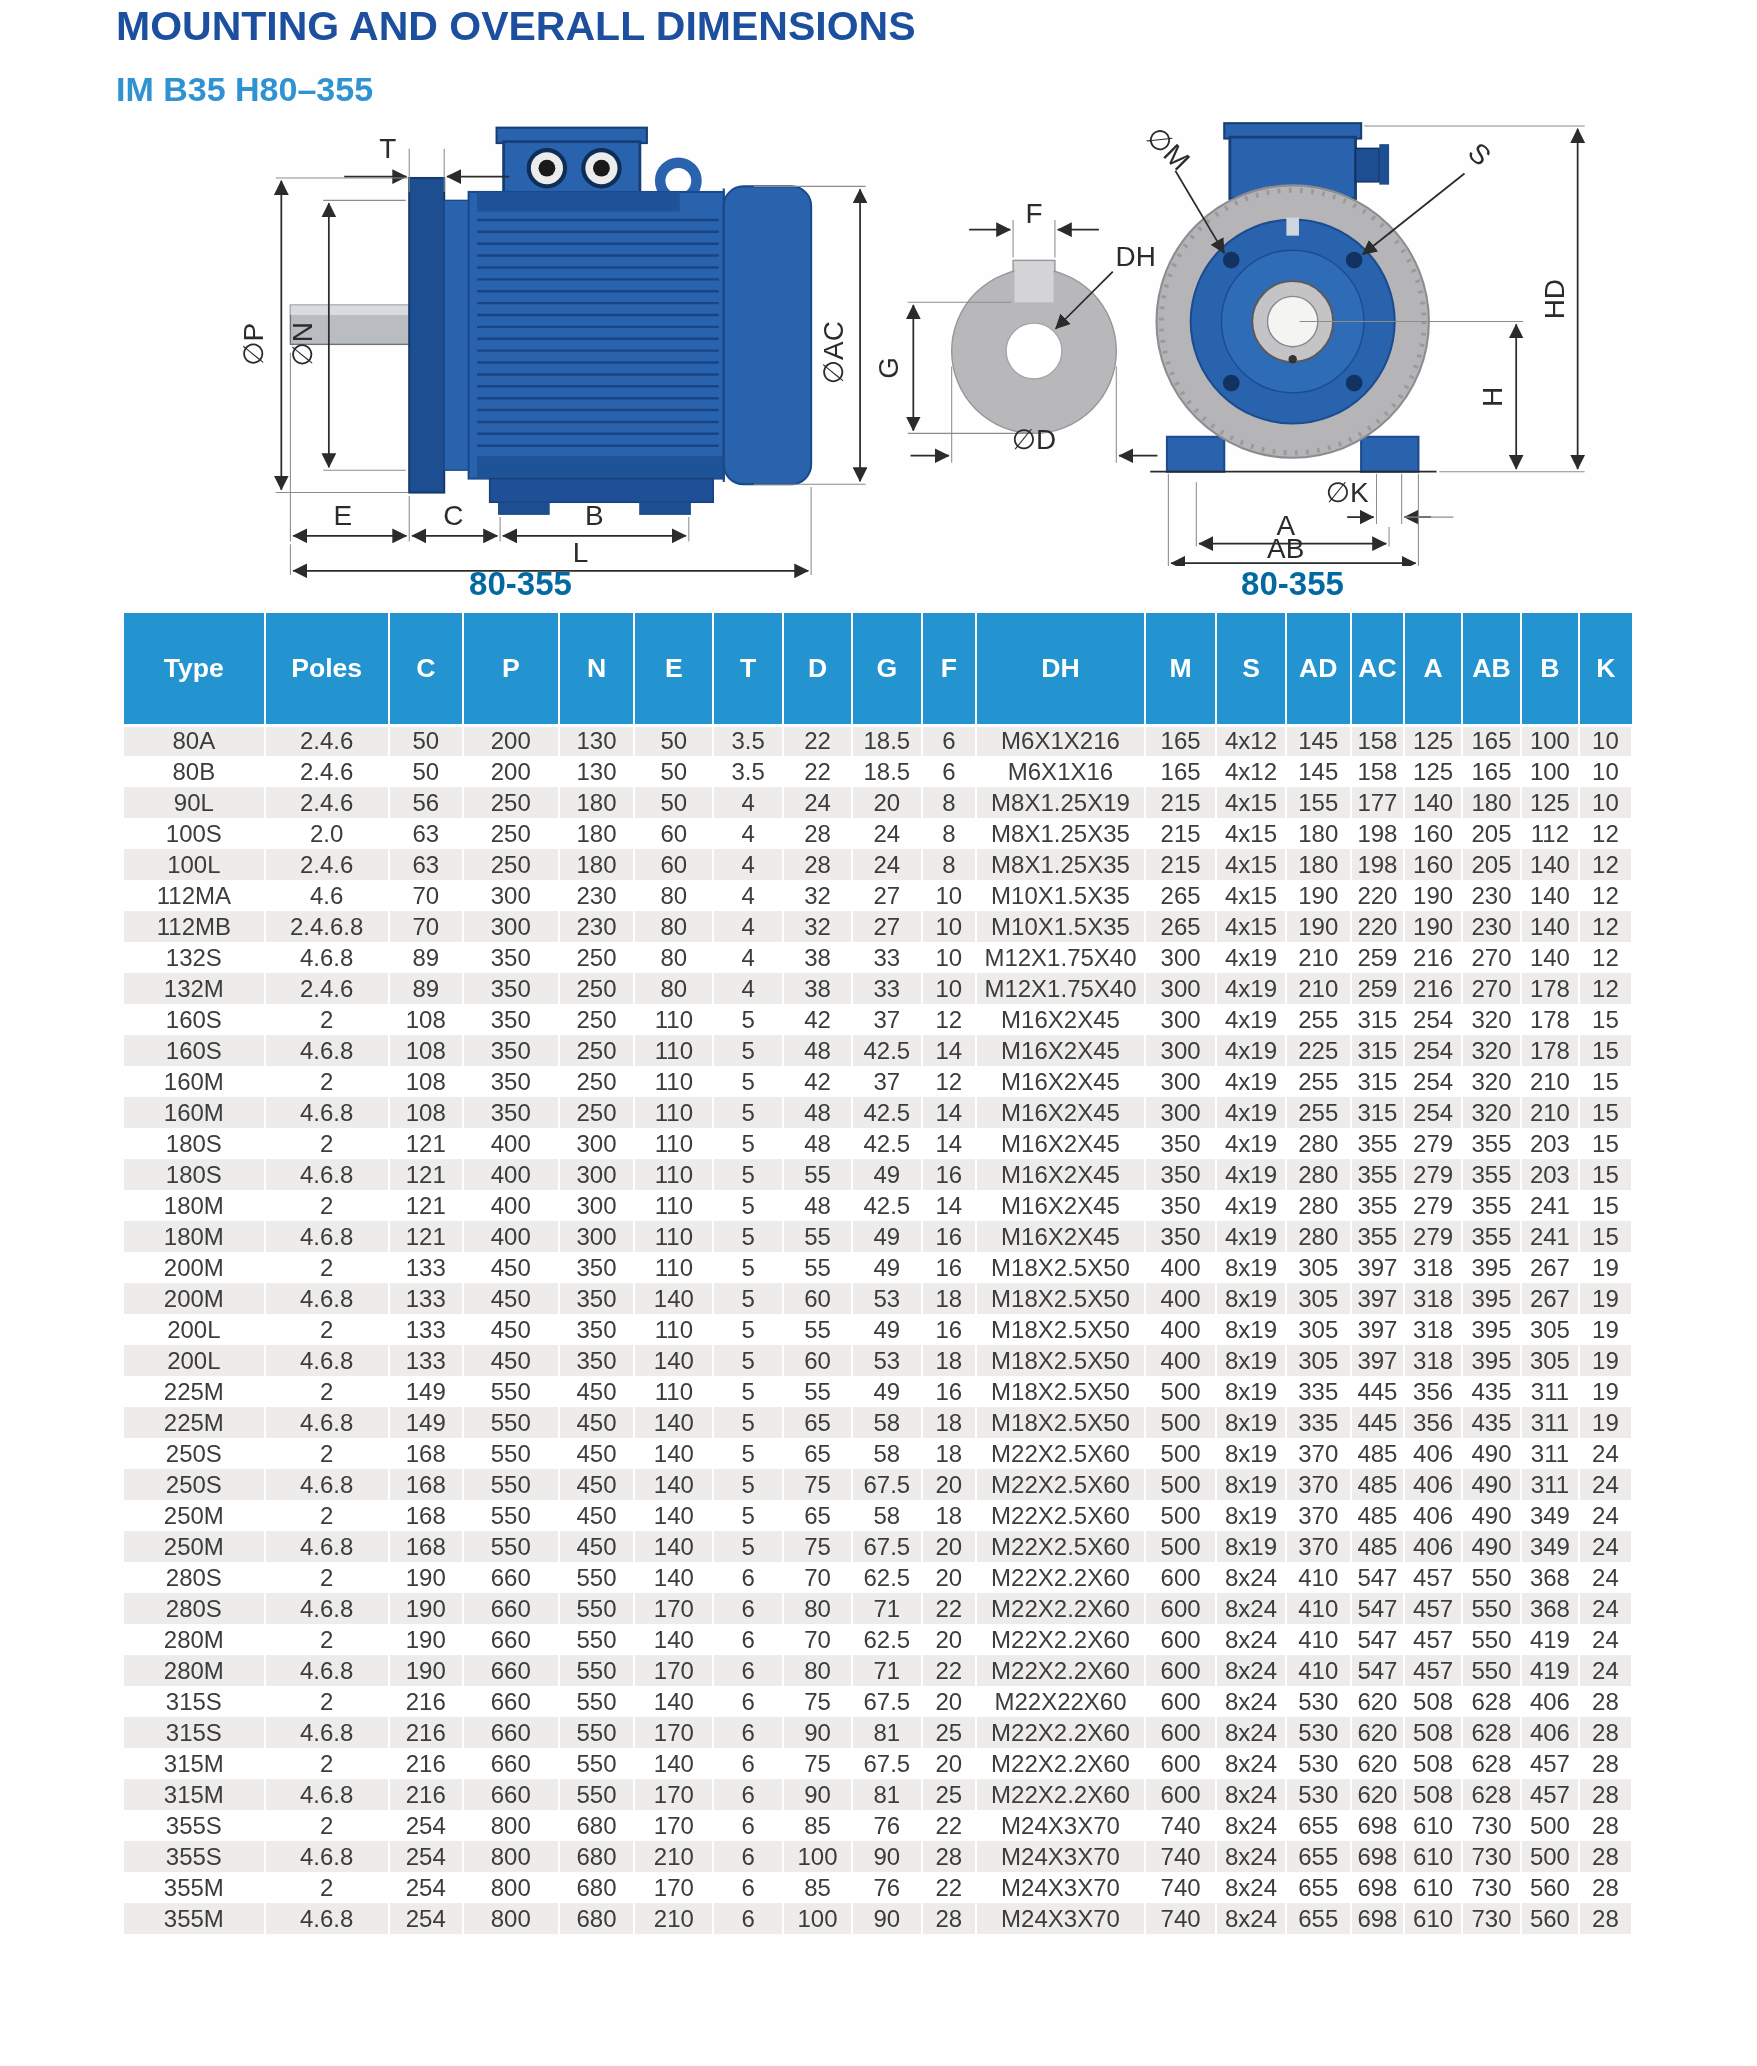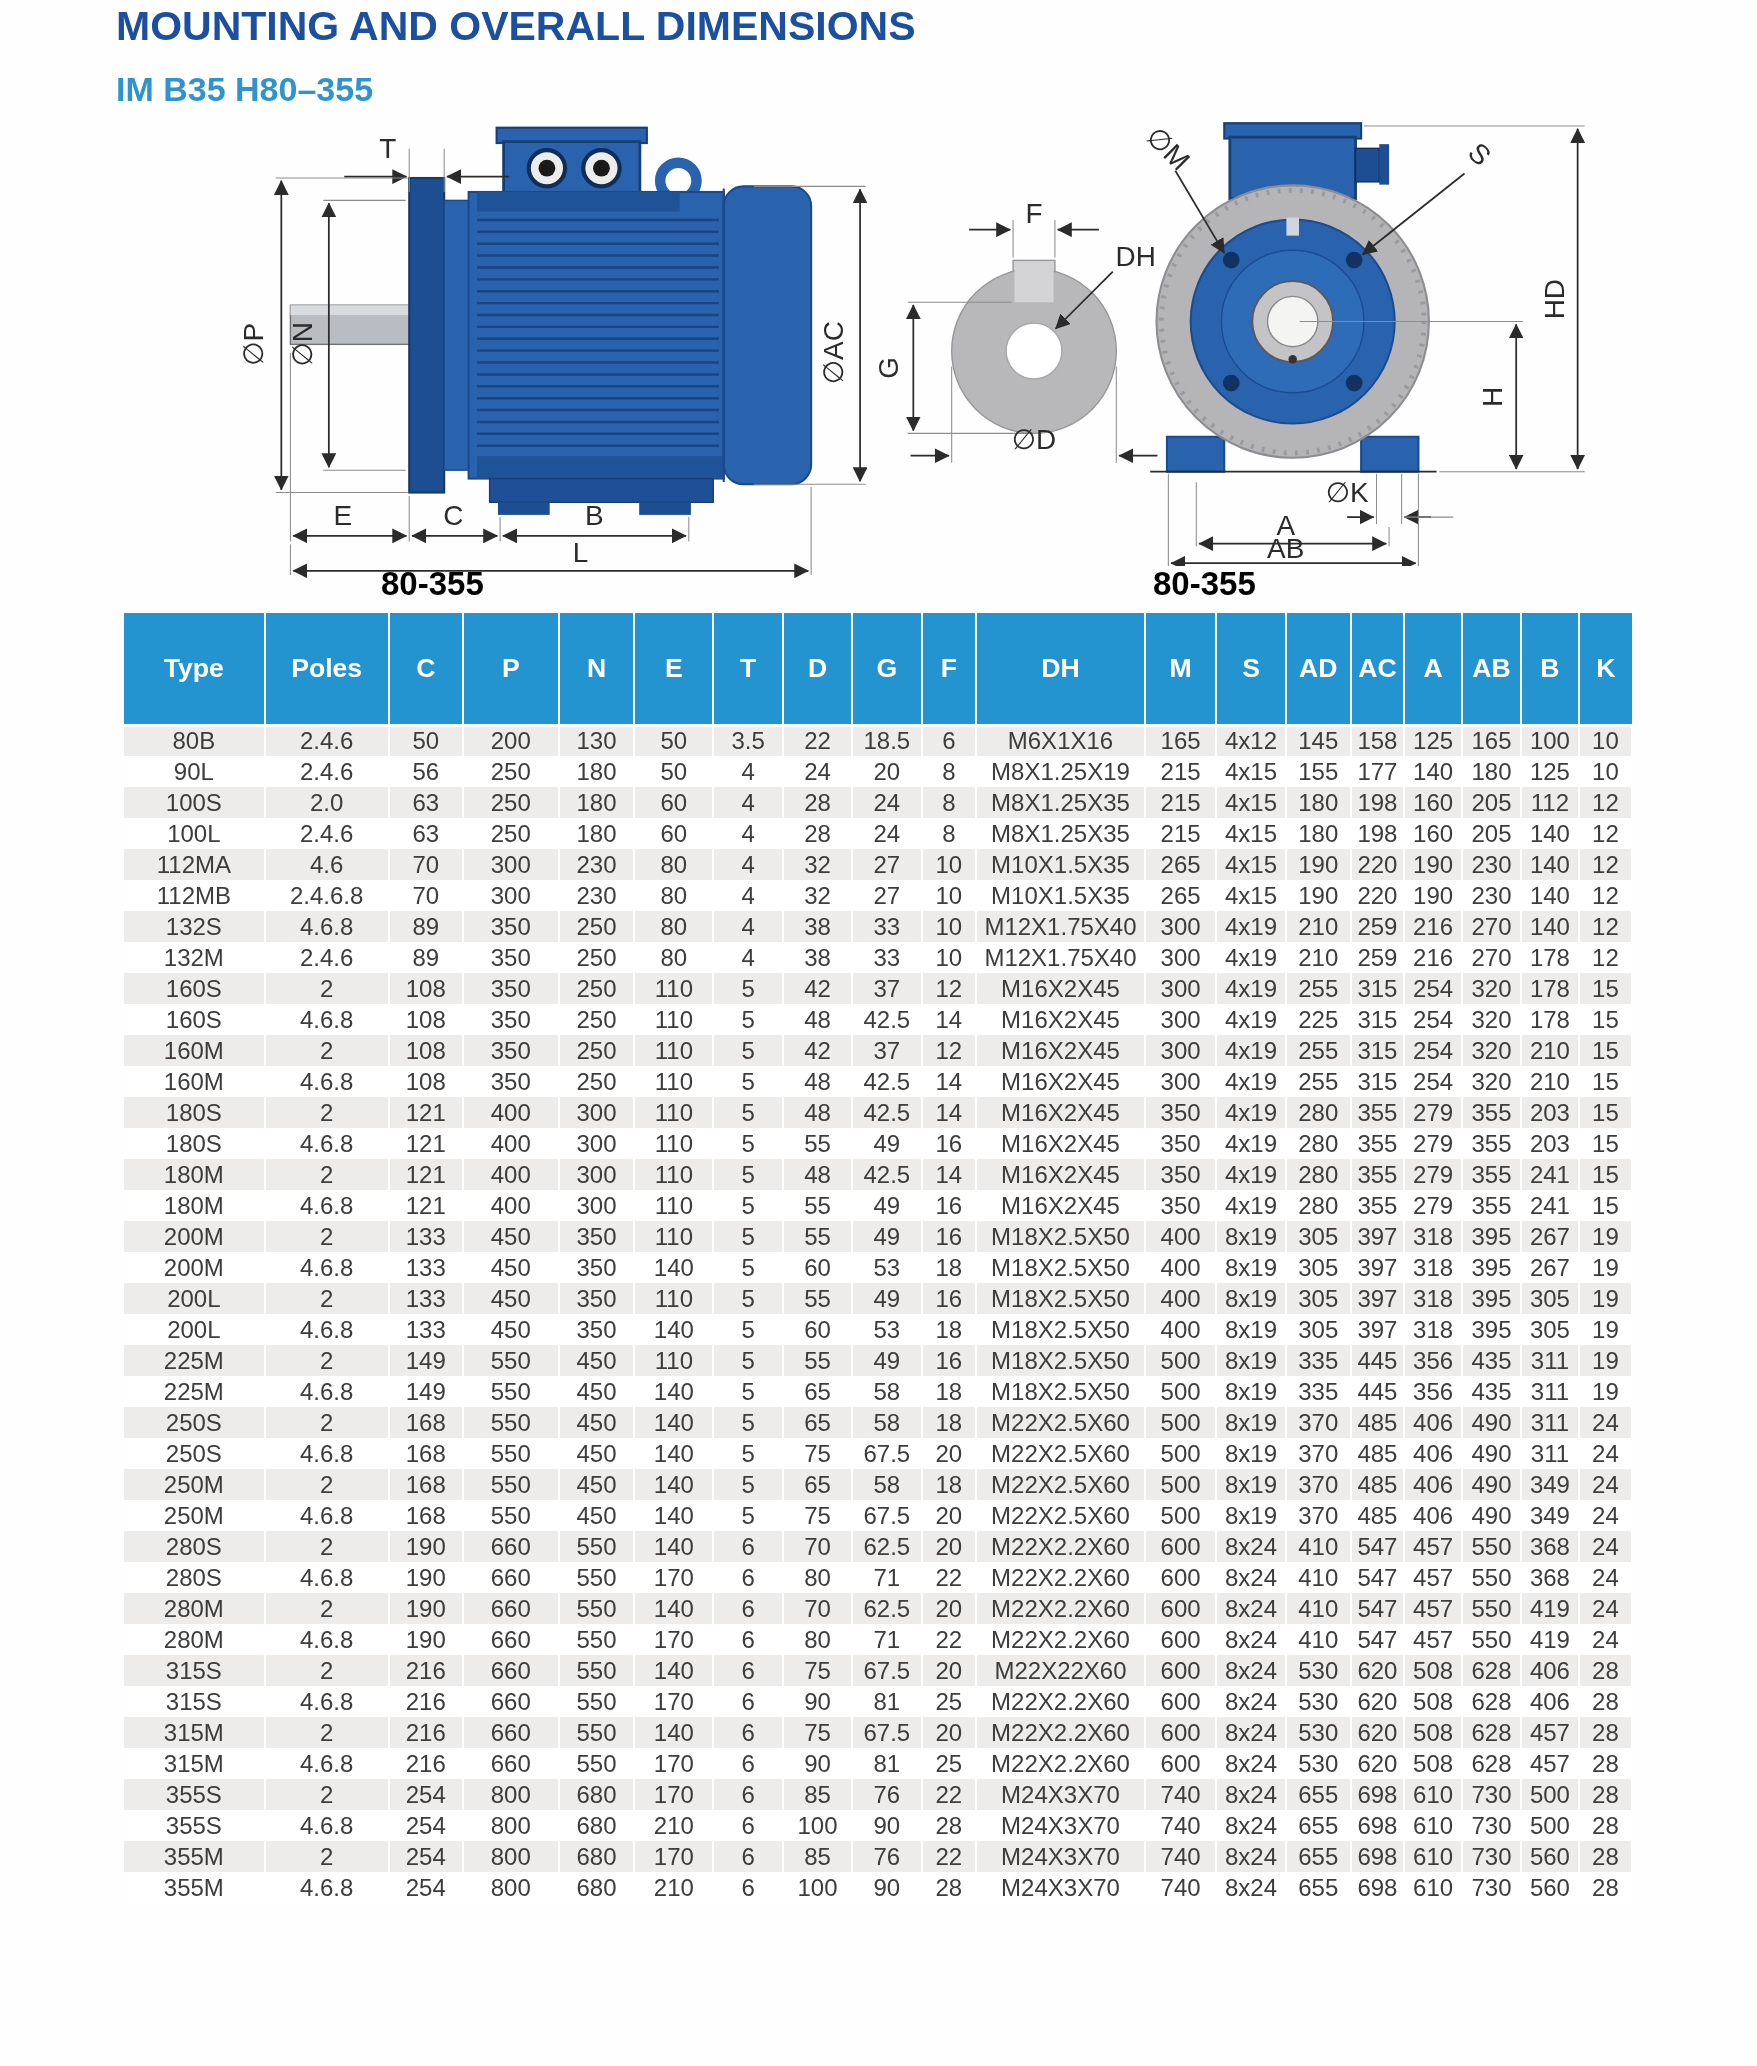--- a/index.html
+++ b/index.html
@@ -19,22 +19,22 @@
   }
   .page-subtitle{
     position:absolute;left:116px;top:70px;font-size:34px;font-weight:bold;
     color:var(--subtitle_blue,#2e93d0);
   }
   .figures{position:absolute;left:0;top:0;width:1757px;height:615px;}
   .svg-side{position:absolute;left:231px;top:122px;width:664px;height:458px;}
   .svg-shaft{position:absolute;left:870px;top:199px;width:328px;height:286px;}
   .svg-front{position:absolute;left:1125px;top:119px;width:503px;height:447px;}
   .fig-caption{
-    position:absolute;top:565px;width:279px;text-align:left;
-    font-size:33px;font-weight:bold;color:#000000;
+    position:absolute;top:565px;width:279px;text-align:center;
+    font-size:33px;font-weight:bold;color:#0369a1;
   }
   .fig-caption.left{left:381px;}
   .fig-caption.right{left:1153px;}
   .dim{font-size:40px;fill:var(--dim_color,#2b2b2b);}
   .dimline{stroke:var(--dim_color,#2b2b2b);stroke-width:2.5;fill:none;}
   .thin{stroke:#8c8c8c;stroke-width:1.5;fill:none;}
   table.dims{
     position:absolute;left:124px;top:613px;width:1509px;
     border-collapse:collapse;table-layout:fixed;
   }
@@ -298,20 +298,41 @@
         <th>AD</th>
         <th>AC</th>
         <th>A</th>
         <th>AB</th>
         <th>B</th>
         <th>K</th>
       </tr>
   </thead>
   <tbody id="table-body">
       <tr>
+        <td>80A</td>
+        <td>2.4.6</td>
+        <td>50</td>
+        <td>200</td>
+        <td>130</td>
+        <td>50</td>
+        <td>3.5</td>
+        <td>22</td>
+        <td>18.5</td>
+        <td>6</td>
+        <td>M6X1X216</td>
+        <td>165</td>
+        <td>4x12</td>
+        <td>145</td>
+        <td>158</td>
+        <td>125</td>
+        <td>165</td>
+        <td>100</td>
+        <td>10</td>
+      </tr>
+      <tr>
         <td>80B</td>
         <td>2.4.6</td>
         <td>50</td>
         <td>200</td>
         <td>130</td>
         <td>50</td>
         <td>3.5</td>
         <td>22</td>
         <td>18.5</td>
         <td>6</td>

